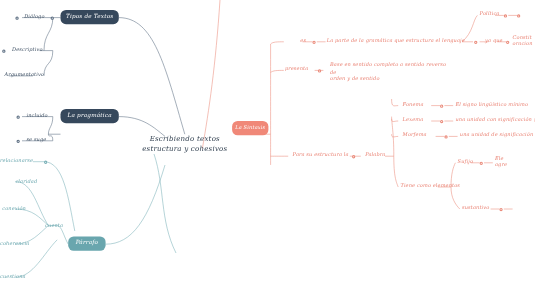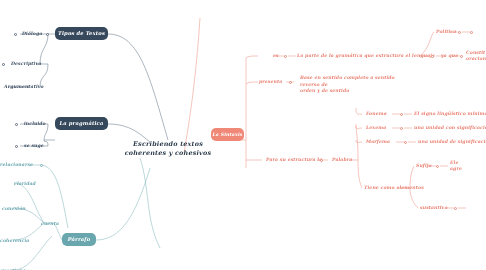--- a/index.html
+++ b/index.html
@@ -3,21 +3,21 @@
 <meta charset="utf-8">
 <style>
   html,body{margin:0;padding:0;}
   body{
     width:486px;height:270px;
     background:#ffffff;
     font-family:"DejaVu Serif",serif;
     overflow:hidden;
     position:relative;
   }
-  #canvas{position:absolute;left:0;top:18px;width:486px;height:216px;font-weight:bold;}
+  #canvas{position:absolute;left:0;top:0;width:486px;height:216px;}
   svg.links{position:absolute;left:0;top:0;width:486px;height:270px;pointer-events:none;}
 
   .node{
     position:absolute;
     border-radius:5px;
     color:#ffffff;
     font-style:italic;
     font-size:5.2px;
     letter-spacing:.15px;
     display:flex;align-items:center;justify-content:center;
@@ -135,21 +135,21 @@
       <path d="M410,170 C410,180 414,186 418,190"></path>
       <path d="M428,148 L436,148"></path>
       <path d="M440,148 L448,148"></path>
       <path d="M446,190 L454,190"></path>
       <path d="M458,190 L466,190"></path>
     </g>
   </svg>
 
   <div class="title" style="left:118px;top:122px;">
     <div>Escribiendo textos</div>
-    <div>coherentes y cohesivos</div>
+    <div>estructura y cohesivos</div>
   </div>
 
   <div class="node dark" style="left:55px;top:9px;width:53px;height:13px;">
     <span>Tipos de Textos</span>
   </div>
 
   <div class="node dark" style="left:55px;top:99px;width:53px;height:13px;">
     <span>La pragmática</span>
   </div>
 

